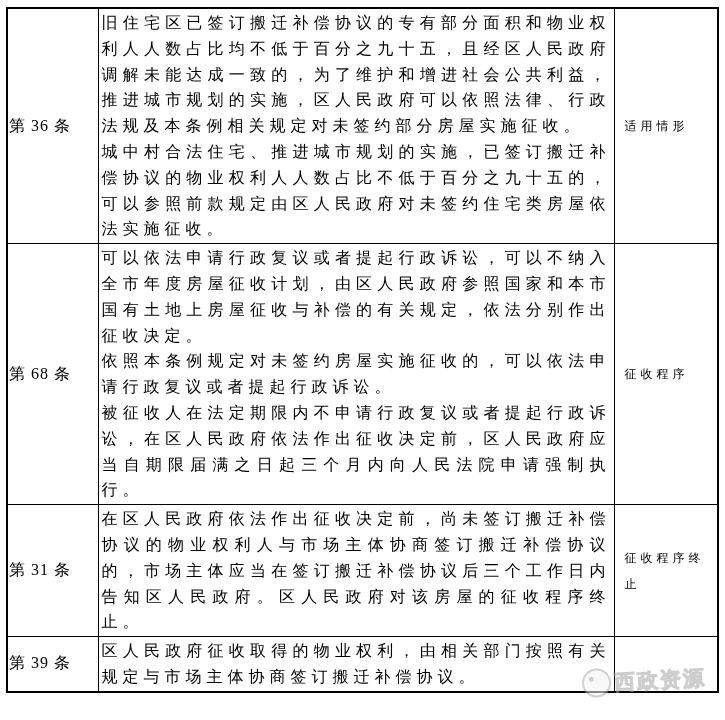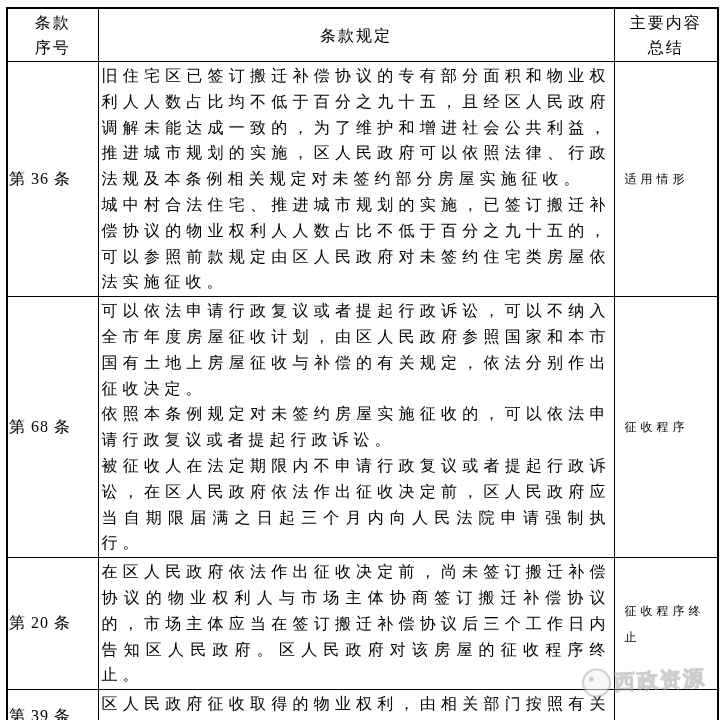--- a/index.html
+++ b/index.html
@@ -121,27 +121,20 @@
 <body>
 
 <div class="page">
   <table class="policy-table">
     <colgroup>
       <col style="width:91px">
       <col style="width:516px">
       <col style="width:104px">
     </colgroup>
     <tbody>
-    <tr>
-      <th class="hdr">条款
-序号</th>
-      <th class="hdr">条款规定</th>
-      <th class="hdr">主要内容
-总结</th>
-    </tr>
 
     <tr class="r36">
       <td class="art-cell">第 36 条</td>
       <td class="prov-cell">
         <p>旧住宅区已签订搬迁补偿协议的专有部分面积和物业权利人人数占比均不低于百分之九十五，且经区人民政府调解未能达成一致的，为了维护和增进社会公共利益，推进城市规划的实施，区人民政府可以依照法律、行政法规及本条例相关规定对未签约部分房屋实施征收。</p>
         <p>城中村合法住宅、推进城市规划的实施，已签订搬迁补偿协议的物业权利人人数占比不低于百分之九十五的，可以参照前款规定由区人民政府对未签约住宅类房屋依法实施征收。</p>
       </td>
       <td class="sum-cell">适用情形</td>
     </tr>
 
@@ -149,21 +142,21 @@
       <td class="art-cell">第 68 条</td>
       <td class="prov-cell">
         <p>可以依法申请行政复议或者提起行政诉讼，可以不纳入全市年度房屋征收计划，由区人民政府参照国家和本市国有土地上房屋征收与补偿的有关规定，依法分别作出征收决定。</p>
         <p>依照本条例规定对未签约房屋实施征收的，可以依法申请行政复议或者提起行政诉讼。</p>
         <p>被征收人在法定期限内不申请行政复议或者提起行政诉讼，在区人民政府依法作出征收决定前，区人民政府应当自期限届满之日起三个月内向人民法院申请强制执行。</p>
       </td>
       <td class="sum-cell">征收程序</td>
     </tr>
 
     <tr class="r38">
-      <td class="art-cell">第 20 条</td>
+      <td class="art-cell">第 31 条</td>
       <td class="prov-cell">
         <p>在区人民政府依法作出征收决定前，尚未签订搬迁补偿协议的物业权利人与市场主体协商签订搬迁补偿协议的，市场主体应当在签订搬迁补偿协议后三个工作日内告知区人民政府。区人民政府对该房屋的征收程序终止。</p>
       </td>
       <td class="sum-cell">征收程序终止</td>
     </tr>
 
     <tr class="r39">
       <td class="art-cell">第 39 条</td>
       <td class="prov-cell">
         <p>区人民政府征收取得的物业权利，由相关部门按照有关规定与市场主体协商签订搬迁补偿协议。</p>

